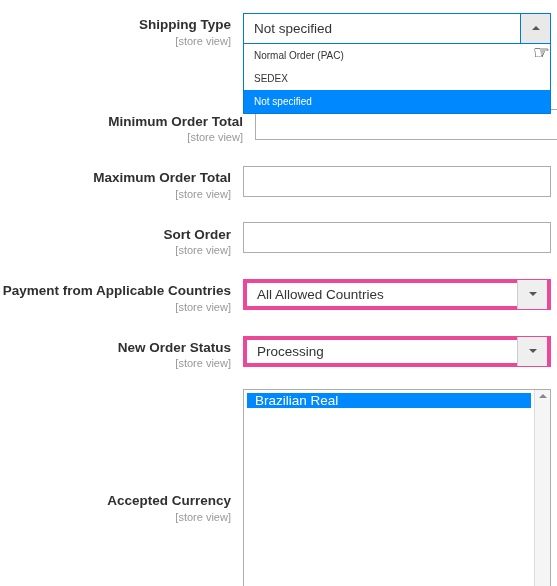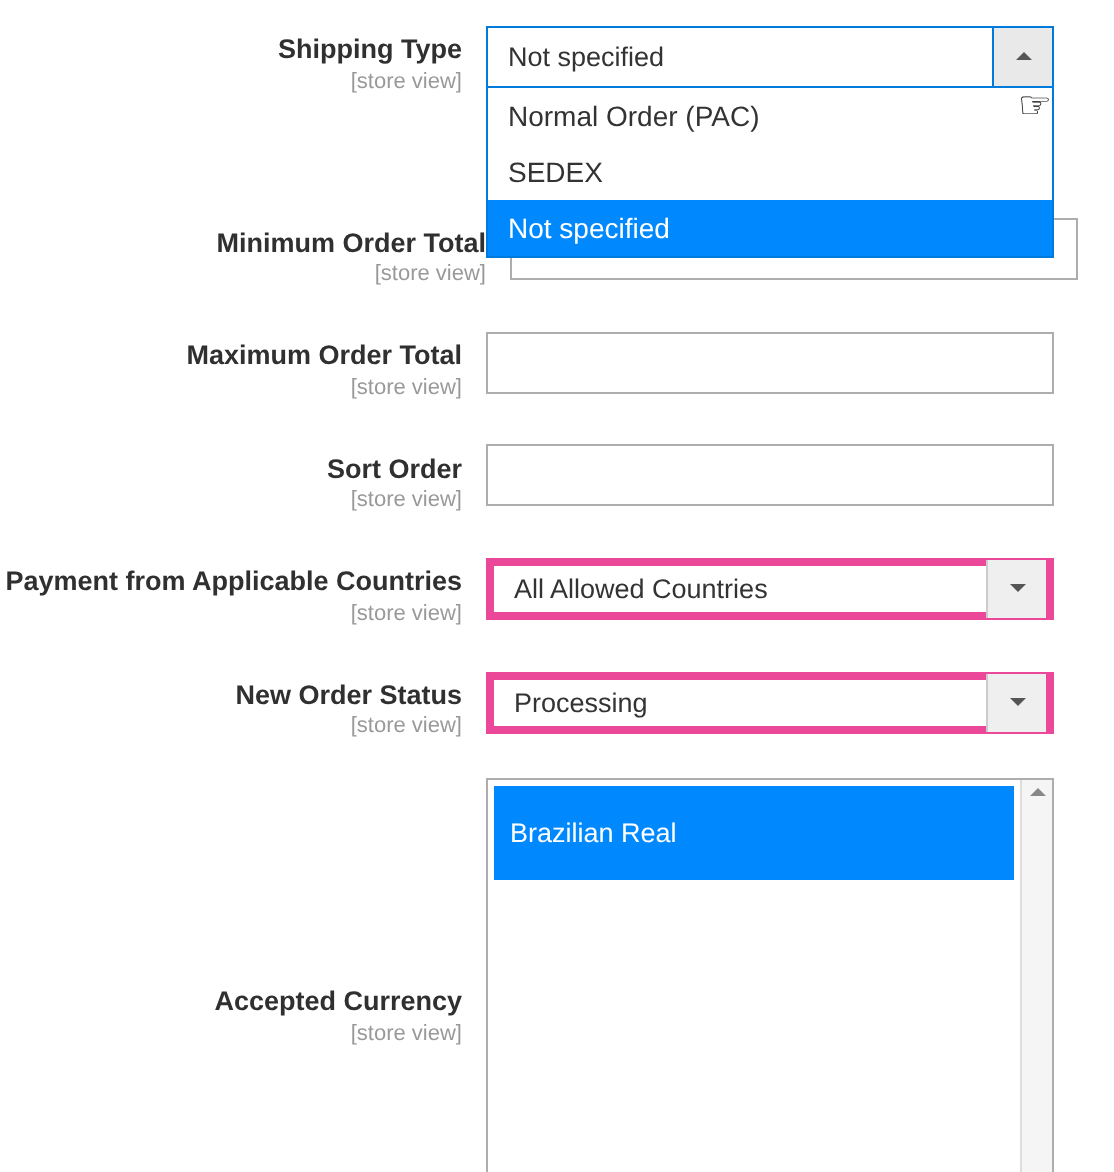--- a/index.html
+++ b/index.html
@@ -30,21 +30,21 @@
     color: #303030;
     font-size: 13.5px;
     line-height: 1.3;
   }
   .label-scope {
     font-size: 11px;
     color: #999;
     margin-top: 1px;
   }
   .field-col {
-    width: 284px;
+    width: 308px;
     flex-shrink: 0;
     position: relative;
   }
   .text-input {
     width: 100%;
     height: 31px;
     border: 1px solid #adadad;
     padding: 0 8px;
     font-size: 13.5px;
     color: #333;
@@ -100,42 +100,42 @@
     top: 31px;
     left: 0;
     right: 0;
     border: 1px solid #007bdb;
     border-top: none;
     background: #fff;
     z-index: 10;
   }
   .dropdown-option {
     padding: 6px 10px;
-    font-size: 14px;
+    font-size: 10px;
     color: #333;
     cursor: pointer;
   }
   .dropdown-option.selected {
     background: #0088ff;
     color: #fff;
   }
   .multiselect {
     width: 100%;
     height: 230px;
     border: 1px solid #adadad;
     background: #fff;
     display: flex;
     overflow: hidden;
   }
   .multiselect-list {
     flex: 1;
     padding: 3px;
   }
   .multiselect-option {
-    padding: 16px 8px;
+    padding: 0 8px;
     font-size: 13.5px;
     color: #333;
   }
   .multiselect-option.selected {
     background: #0088ff;
     color: #fff;
   }
   .multiselect-scrollbar {
     width: 16px;
     border-left: 1px solid #ddd;

